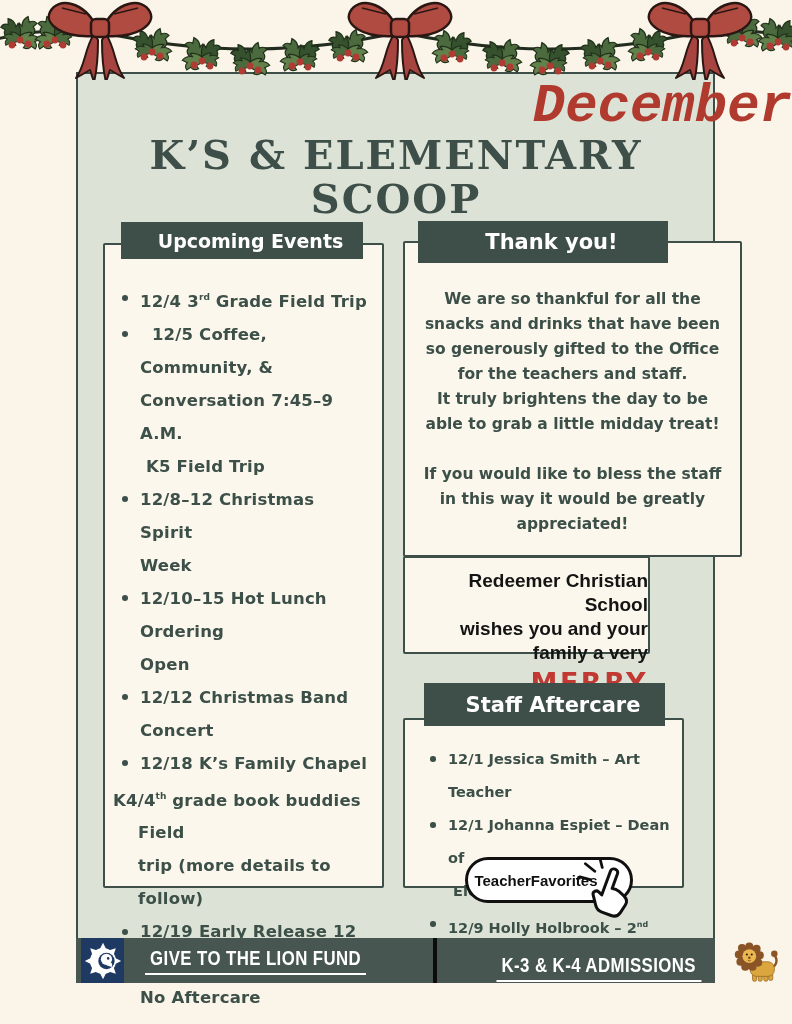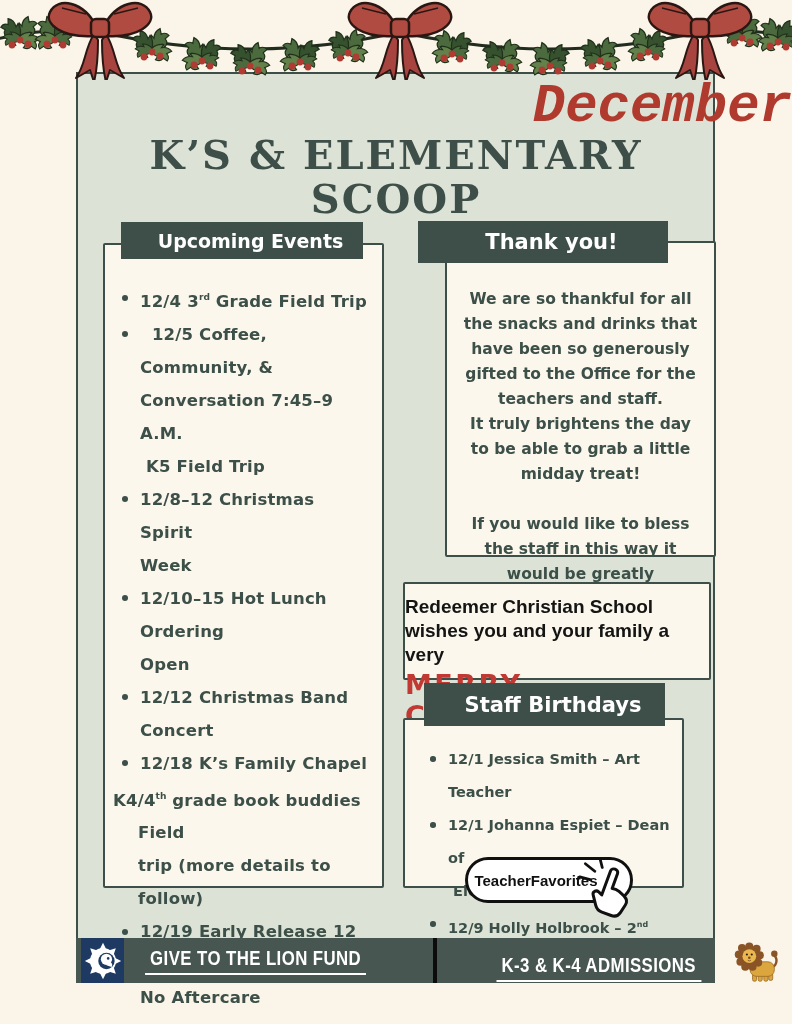--- a/index.html
+++ b/index.html
@@ -13,23 +13,23 @@
   .page{position:relative;width:792px;height:1024px;background:var(--cream);overflow:hidden;margin:0 auto;}
   .panel{position:absolute;left:76px;top:72px;width:639px;height:911px;background:var(--sage);border:2.5px solid var(--slate);z-index:1;}
   .garland{position:absolute;left:0;top:0;width:792px;height:80px;z-index:6;pointer-events:none;}
   .title-script{position:absolute;left:0;top:76px;width:100%;text-align:right;font-family:Liberation Mono, monospace;font-style:italic;font-weight:bold;font-size:54px;color:var(--red);z-index:2;}
   .title-main{position:absolute;left:0;width:100%;text-align:center;font-family:"DejaVu Serif",serif;font-weight:bold;color:var(--slate);font-size:40px;letter-spacing:2px;z-index:2;}
   .t1{top:131px;} .t2{top:175px;}
   .box{position:absolute;background:var(--boxcream);border:2.5px solid var(--slate);border-radius:2px;z-index:2;}
   .ribbon{position:absolute;background:var(--slate);color:#fff;display:flex;align-items:center;justify-content:center;font-weight:bold;z-index:3;padding-left:17px;}
   .events-box{left:103px;top:243px;width:281px;height:645px;}
   .events-ribbon{left:121px;top:222px;width:242px;height:37px;font-size:19px;}
-  .thank-box{left:403px;top:241px;width:271px;height:316px;margin-left:42px;}
+  .thank-box{left:403px;top:241px;width:339px;height:316px;}
   .thank-ribbon{left:418px;top:221px;width:250px;height:42px;font-size:21px;}
-  .xmas-box{left:403px;top:582px;width:308px;height:98px;text-align:left;padding-top:11px;}
+  .xmas-box{left:403px;top:556px;width:247px;height:98px;text-align:right;padding-top:11px;}
   .staff-box{left:403px;top:718px;width:281px;height:170px;}
   .staff-ribbon{left:424px;top:683px;width:241px;height:43px;font-size:21px;}
   .list{color:var(--text);font-weight:bold;}
   .events-list{padding:36px 10px 0 6px;font-size:16.5px;line-height:33px;letter-spacing:0.2px;}
   .staff-list{padding:23px 8px 0 14px;font-size:14.5px;line-height:33px;}
   .li{position:relative;padding-left:29px;white-space:pre-wrap;}
   .li::before{content:"";position:absolute;left:11px;top:13.5px;width:6px;height:6px;border-radius:50%;background:var(--text);}
   .staff-list .li::before{top:13px;width:5.5px;height:5.5px;}
   .li.nobullet{padding-left:27px;text-indent:-25px;}
   .li.nobullet::before{display:none;}
@@ -98,21 +98,21 @@
   </div>
 
   <div class="box staff-box">
     <div class="list staff-list">
         <div class="li"><span>12/1 Jessica Smith – Art Teacher</span></div>
         <div class="li"><span>12/1 Johanna Espiet – Dean of
  Elementary Students</span></div>
         <div class="li"><span>12/9 Holly Holbrook – 2</span><sup>nd</sup><span> grade aide</span></div>
       </div>
   </div>
-  <div class="ribbon staff-ribbon">Staff Birthdays</div>
+  <div class="ribbon staff-ribbon">Staff Aftercare</div>
 
   <div class="pill">
     <span>Teacher</span>
     <span>Favorites</span>
   </div>
 
   <svg class="hand" viewBox="0 0 64 64">
     <path d="M20 12 L10 4" stroke="#101010" stroke-width="3" stroke-linecap="round"></path>
     <path d="M15 21 L4 18" stroke="#101010" stroke-width="3" stroke-linecap="round"></path>
     <path d="M28 8 L26 0" stroke="#101010" stroke-width="3" stroke-linecap="round"></path>

